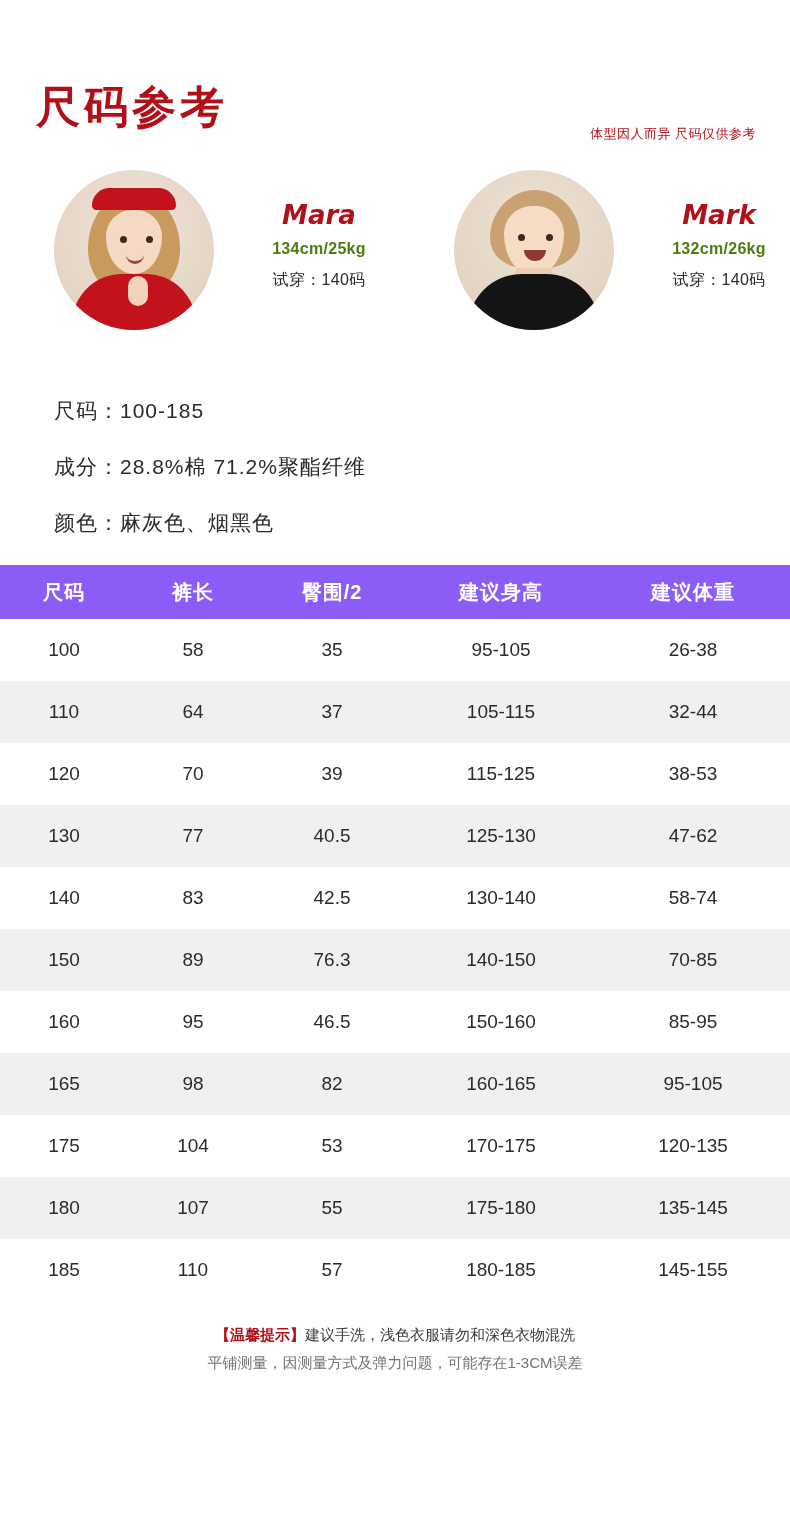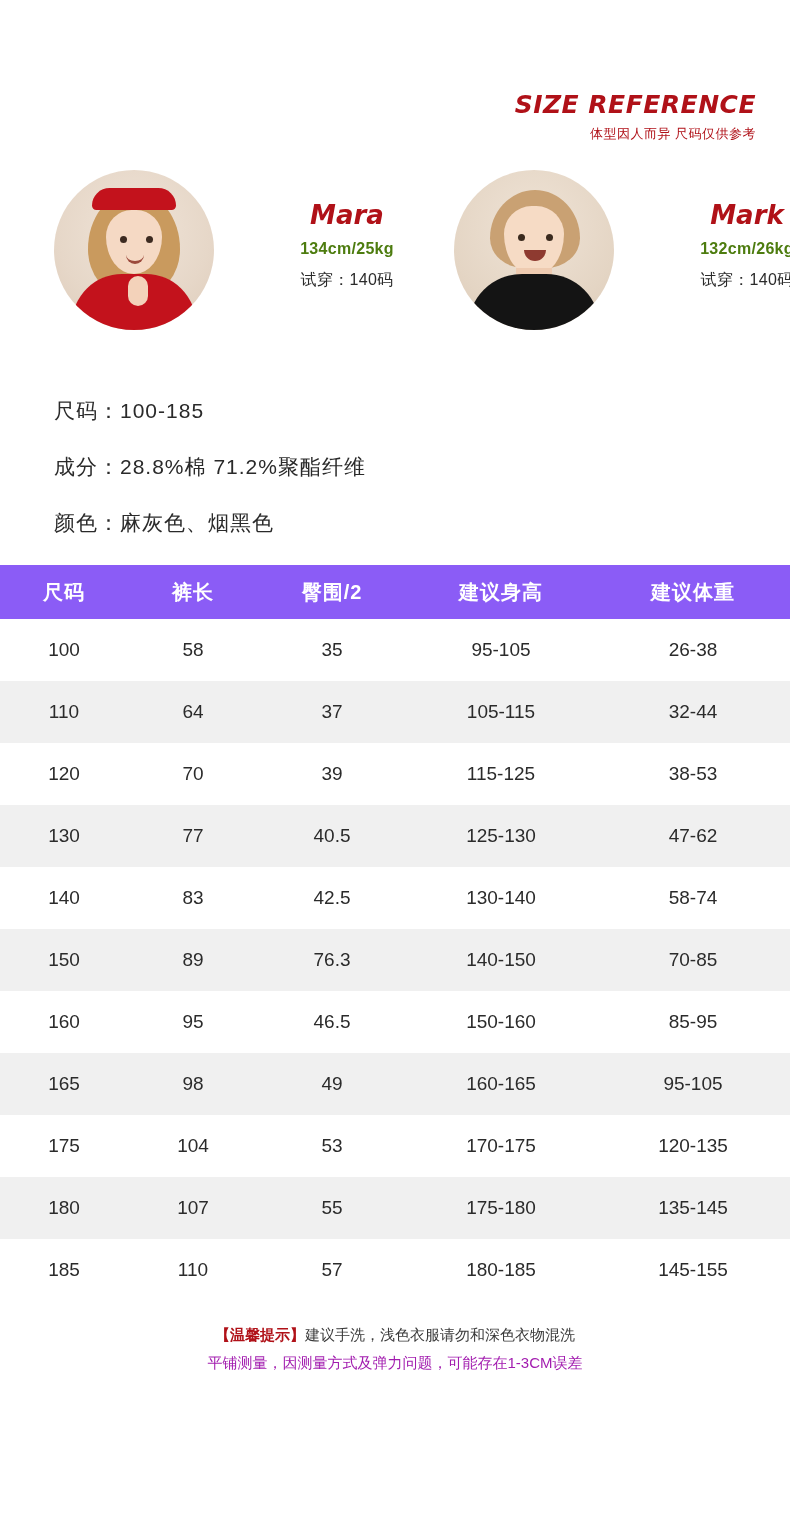--- a/index.html
+++ b/index.html
@@ -58,21 +58,20 @@
   
   .models {
     position: relative;
     height: 205px;
   }
   .model {
     position: absolute;
     top: 0;
     display: flex;
     align-items: flex-start;
-    gap: 28px;
   }
   .model-a { left: 54px; }
   .model-b { left: 454px; }
 
   .avatar {
     width: 160px;
     height: 160px;
     border-radius: 50%;
     overflow: hidden;
     position: relative;
@@ -255,30 +254,30 @@
   .footer-line1 {
     font-size: 15px;
     color: #3a3a3a;
   }
   .tip-label {
     color: #b01118;
     font-weight: bold;
   }
   .footer-line2 {
     font-size: 15px;
-    color: #a21caf;
+    color: #737373;
   }
 </style>
 </head>
 <body>
 
 <div class="page">
 
   <div class="header">
-    <div class="title-en">SIZE REFERENCE</div>
+    <div class="title-main">尺码参考</div>
     <div class="title-sub">体型因人而异 尺码仅供参考</div>
   </div>
 
   <div class="models">
 
     <div class="model model-a">
       <div class="avatar avatar-girl">
         <div class="g-hair"></div>
         <div class="g-band"></div>
         <div class="g-face"></div>
@@ -383,21 +382,21 @@
       <tr>
         <td>160</td>
         <td>95</td>
         <td>46.5</td>
         <td>150-160</td>
         <td>85-95</td>
       </tr>
       <tr>
         <td>165</td>
         <td>98</td>
-        <td>49</td>
+        <td>82</td>
         <td>160-165</td>
         <td>95-105</td>
       </tr>
       <tr>
         <td>175</td>
         <td>104</td>
         <td>53</td>
         <td>170-175</td>
         <td>120-135</td>
       </tr>

